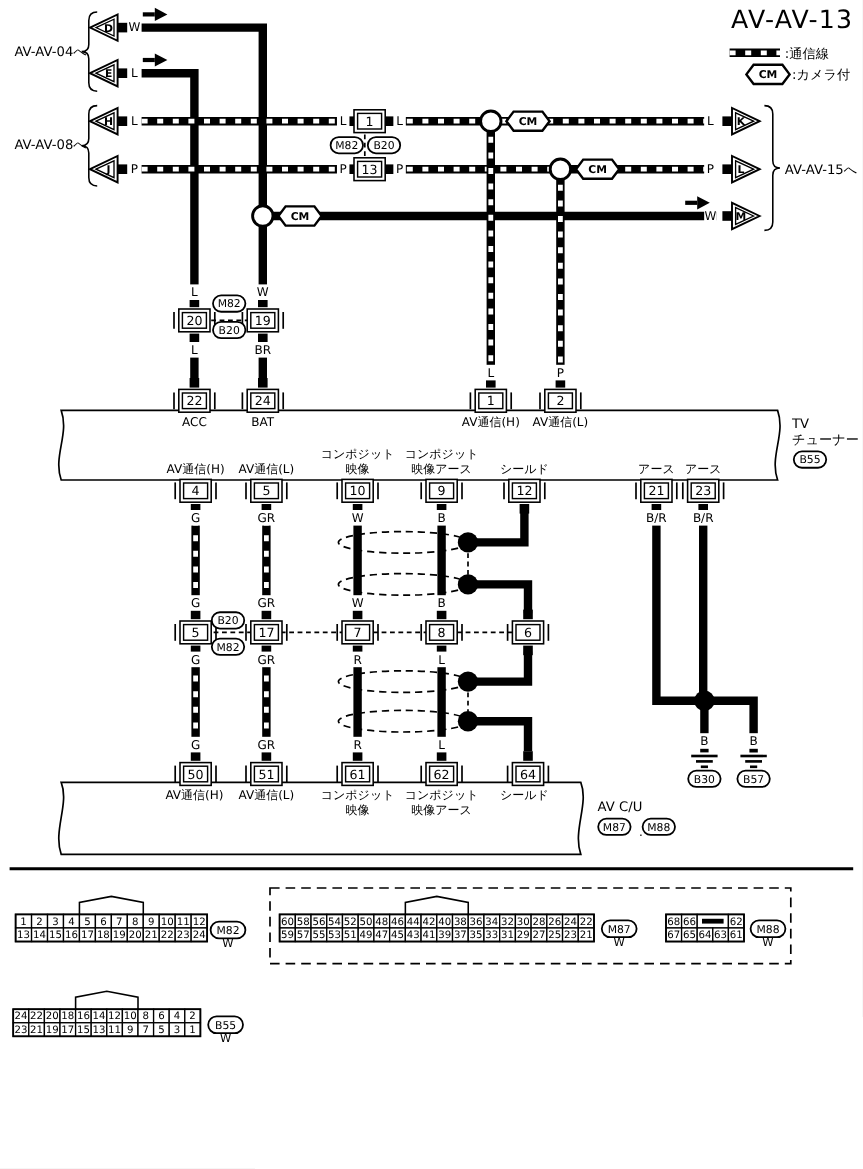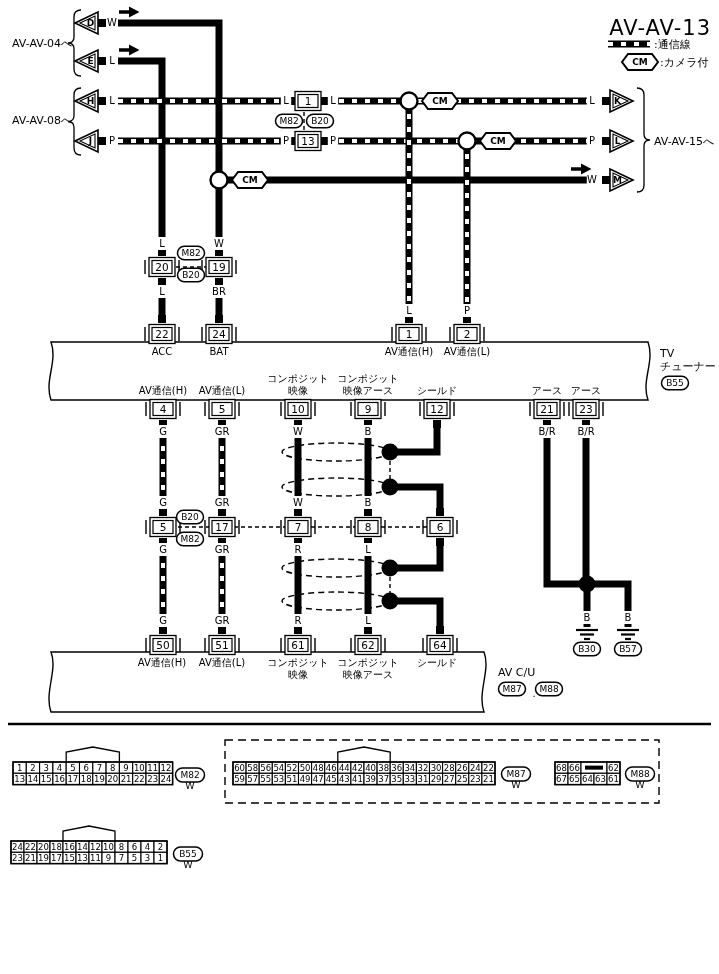--- a/index.html
+++ b/index.html
@@ -1,19 +1,19 @@
 <!DOCTYPE html>
 <html><head>
 <meta charset="utf-8">
 <style>
   html,body{margin:0;padding:0;background:#e8e8e8;}
   #stage{position:relative;width:719px;height:974px;background:#ffffff;overflow:hidden;
          font-family:"DejaVu Sans","Liberation Sans",sans-serif;}
   #diagram{position:absolute;left:0;top:0;}
-  #title{position:absolute;top:16px;right:8px;font-size:21px;color:#000;letter-spacing:1px;}
+  #title{position:absolute;top:4px;right:8px;font-size:21px;color:#000;letter-spacing:1px;}
 </style>
 </head>
 <body>
 
 <div id="stage">
   <div id="title">AV-AV-13</div>
   <svg id="diagram" width="719" height="974" viewBox="0 0 719 974" xmlns="http://www.w3.org/2000/svg">
       <path d="M51,342 H648 C655,362 641,380 648,400 H51 C44,380 58,362 51,342 Z" fill="#ffffff" stroke="#000000" stroke-width="1.4"></path>
       <path d="M51,652 H484 C491,670 477,692 484,712 H51 C44,692 58,670 51,652 Z" fill="#ffffff" stroke="#000000" stroke-width="1.4"></path>
       <polyline stroke="#000000" stroke-width="1.4" stroke-dasharray="4 3" points="176,267 206,267" fill="none"></polyline>

